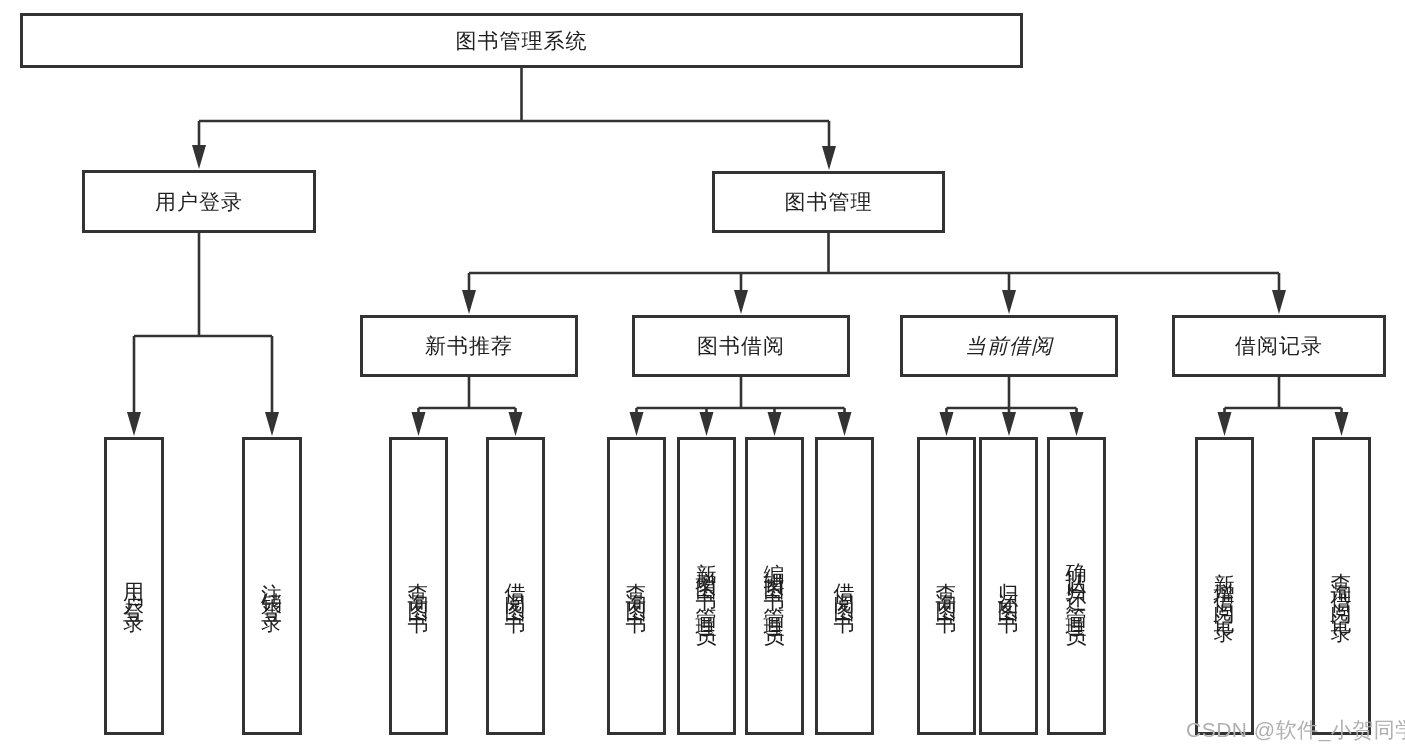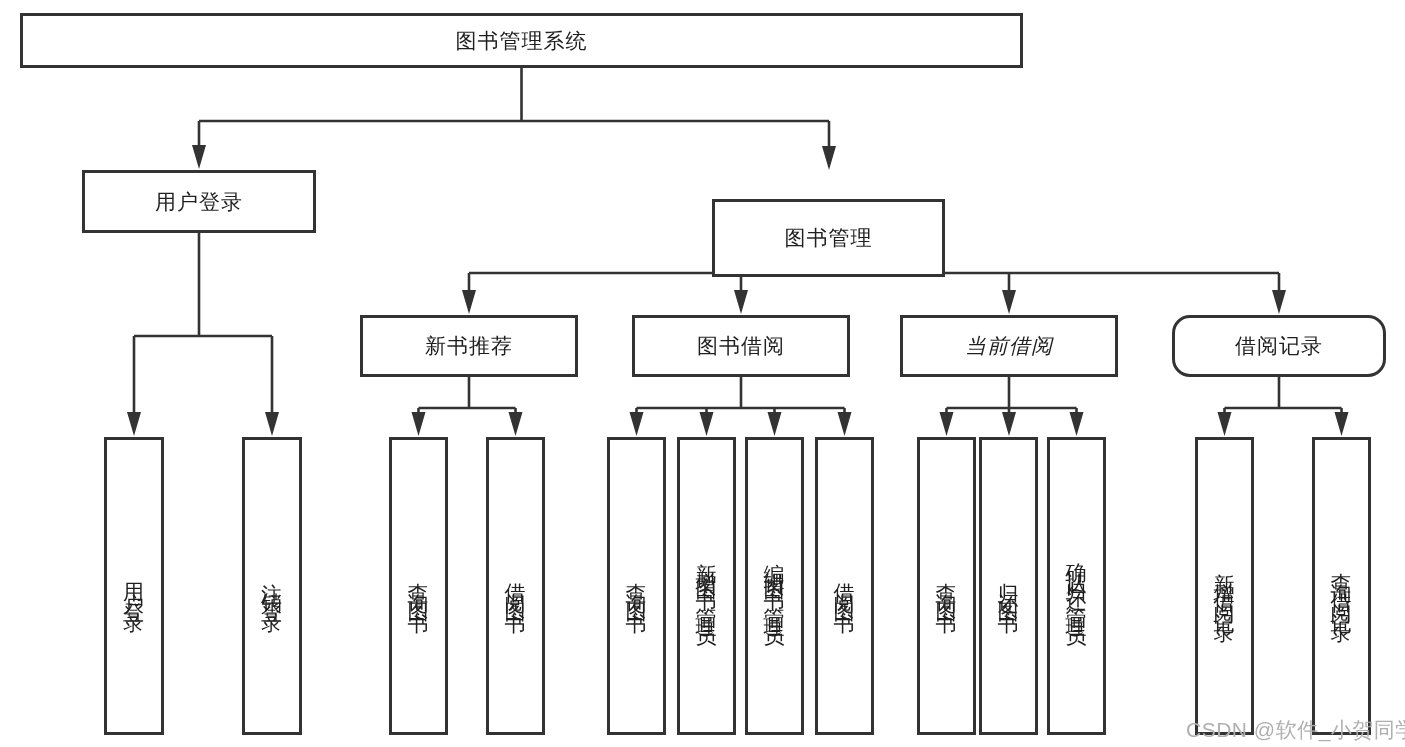--- a/index.html
+++ b/index.html
@@ -79,34 +79,34 @@
       M1341.5 436 L1334.5 412 L1348.5 412 Z"></path>
   </svg>
 
   <div class="box" style="left:20px;top:13px;width:1003px;height:55px;">
     <span>图书管理系统</span>
   </div>
 
   <div class="box" style="left:82px;top:170px;width:234px;height:63px;">
     <span>用户登录</span>
   </div>
-  <div class="box" style="left:712px;top:171px;width:233px;height:78px;margin-top:28px;">
+  <div class="box" style="left:712px;top:171px;width:233px;height:62px;">
     <span>图书管理</span>
   </div>
 
   <div class="box" style="left:632px;top:315px;width:218px;height:62px;">
     <span>图书借阅</span>
   </div>
   <div class="box" style="left:360px;top:315px;width:218px;height:62px;">
     <span>新书推荐</span>
   </div>
   <div class="box" style="left:900px;top:315px;width:218px;height:62px;font-style:italic;">
     <span>当前借阅</span>
   </div>
-  <div class="box" style="left:1172px;top:315px;width:214px;height:62px;border-radius:18px;">
+  <div class="box" style="left:1172px;top:315px;width:214px;height:62px;">
     <span>借阅记录</span>
   </div>
 
   <div class="box leaf" style="left:104px;top:437px;width:60px;height:298px;">
     <span>用户登录</span>
   </div>
   <div class="box leaf" style="left:242px;top:437px;width:60px;height:298px;">
     <span>注销登录</span>
   </div>
 

